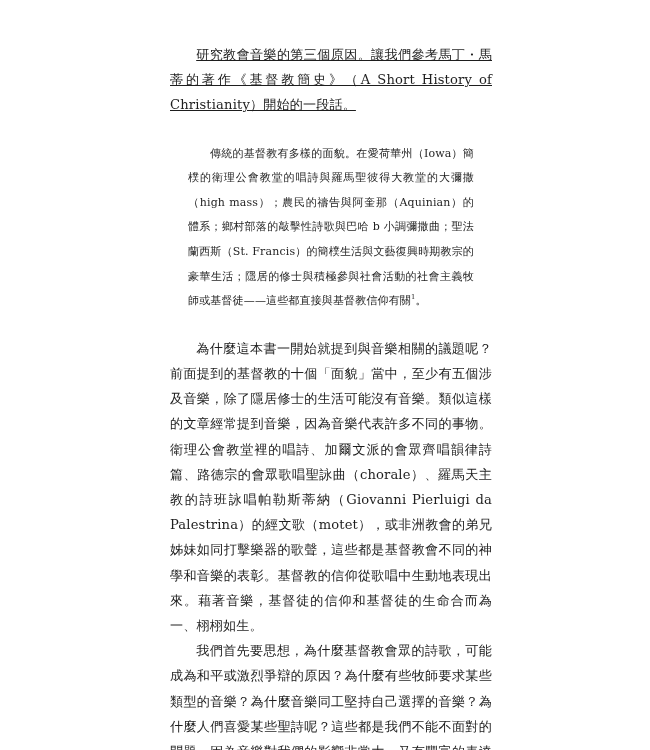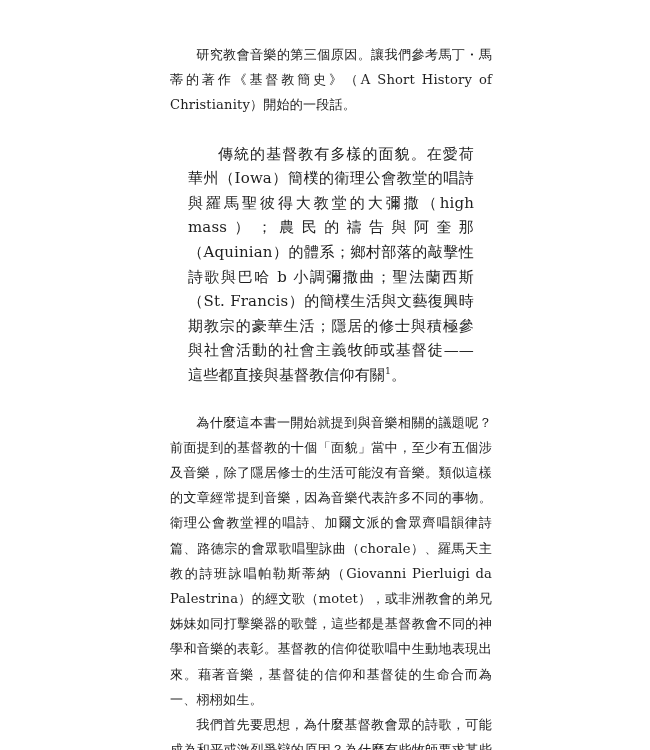--- a/index.html
+++ b/index.html
@@ -42,31 +42,32 @@
     color: #1e1e1e;
   }
 
   .para.indent {
     text-indent: 2em;
   }
 
   
   .para-open {
     margin-bottom: 11px;
+    text-decoration: underline;
   }
 
   
   .blockquote {
     margin: 0 0 0 0;
     padding-left: 18px;
     width: 304px;
     box-sizing: border-box;
   }
   .blockquote .para {
-    font-size: 15px;
+    font-size: 11px;
     line-height: 24.6px;
   }
 
   .quote-gap-top { height: 13px; }
   .quote-gap-bottom { height: 22px; }
 
   sup.fn {
     font-size: 0.62em;
     vertical-align: super;
     line-height: 0;

